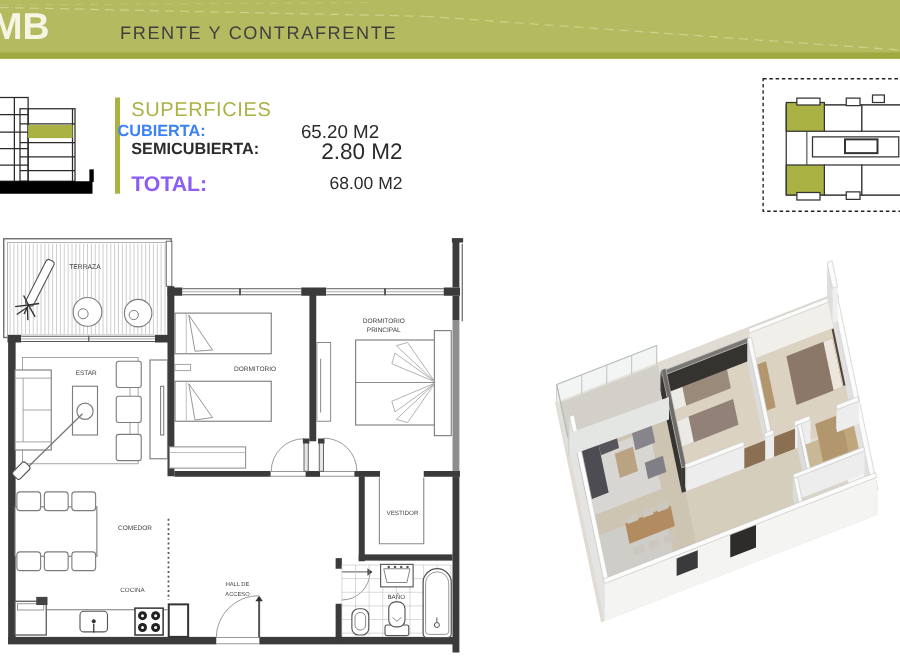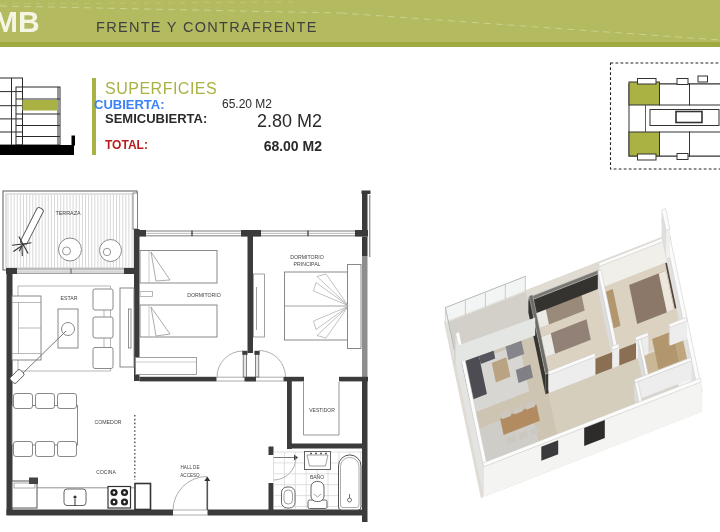--- a/index.html
+++ b/index.html
@@ -40,27 +40,27 @@
 <rect x="22.5" y="30" width="35.5" height="10.5" fill="#aab244"></rect>
 <rect x="0" y="75" width="74" height="10" fill="#000"></rect>
 <rect x="71.5" y="65.5" width="3.5" height="10" fill="#000"></rect>
 </svg>
 
 <div class="abs" style="left:92px;top:78px;width:4px;height:77px;background:#aab244;"></div>
 
 <div class="abs" style="left:105px;top:80px;font-size:16px;color:#aab244;letter-spacing:0.5px;">SUPERFICIES</div>
 
 <div class="abs" style="left:94px;top:97px;font-size:13px;font-weight:bold;color:#3b82f6;">CUBIERTA:</div>
-<div class="abs" style="left:222px;top:97px;width:100px;text-align:left;font-size:12px;color:#2b2b2b;">65.20 M2</div>
+<div class="abs" style="left:222px;top:97px;width:100px;text-align:center;font-size:15px;color:#2b2b2b;">65.20 M2</div>
 
 <div class="abs" style="left:105px;top:111px;font-size:13px;font-weight:bold;color:#2b2b2b;">SEMICUBIERTA:</div>
 <div class="abs" style="left:222px;top:111px;width:100px;text-align:right;font-size:18px;color:#2b2b2b;">2.80 M2</div>
 
-<div class="abs" style="left:105px;top:138px;font-size:12px;font-weight:bold;color:#b91c1c;">TOTAL:</div>
-<div class="abs" style="left:222px;top:138px;width:100px;text-align:right;font-size:14px;font-weight:bold;color:#2b2b2b;">68.00 M2</div>
+<div class="abs" style="left:105px;top:138px;font-size:17px;font-weight:bold;color:#8b5cf6;">TOTAL:</div>
+<div class="abs" style="left:222px;top:138px;width:100px;text-align:right;font-size:14px;font-weight:normal;color:#2b2b2b;">68.00 M2</div>
 
 <svg class="abs" style="left:600px;top:55px" width="120" height="125" viewBox="600 55 120 125">
 
 <rect x="610.5" y="63" width="130" height="106" fill="none" stroke="#222" stroke-width="1.1" stroke-dasharray="2.8 2.2"></rect>
 <g fill="#fff" stroke="#333" stroke-width="1">
 
 <rect x="629" y="84" width="95" height="72" fill="none"></rect>
 
 <rect x="659.5" y="84" width="30" height="21"></rect>
 <rect x="689.5" y="84" width="31" height="21"></rect>

